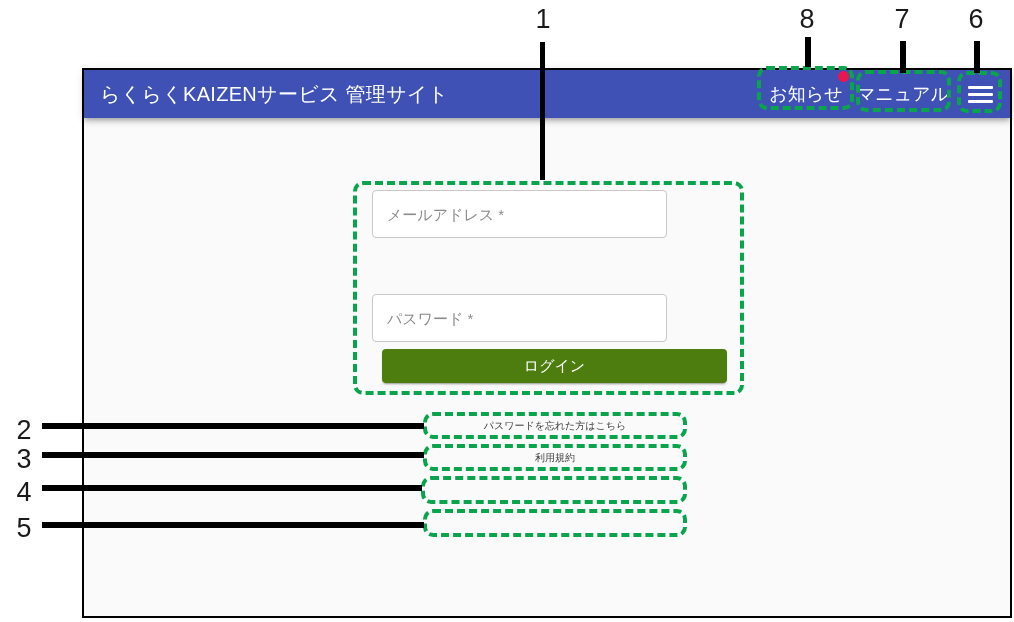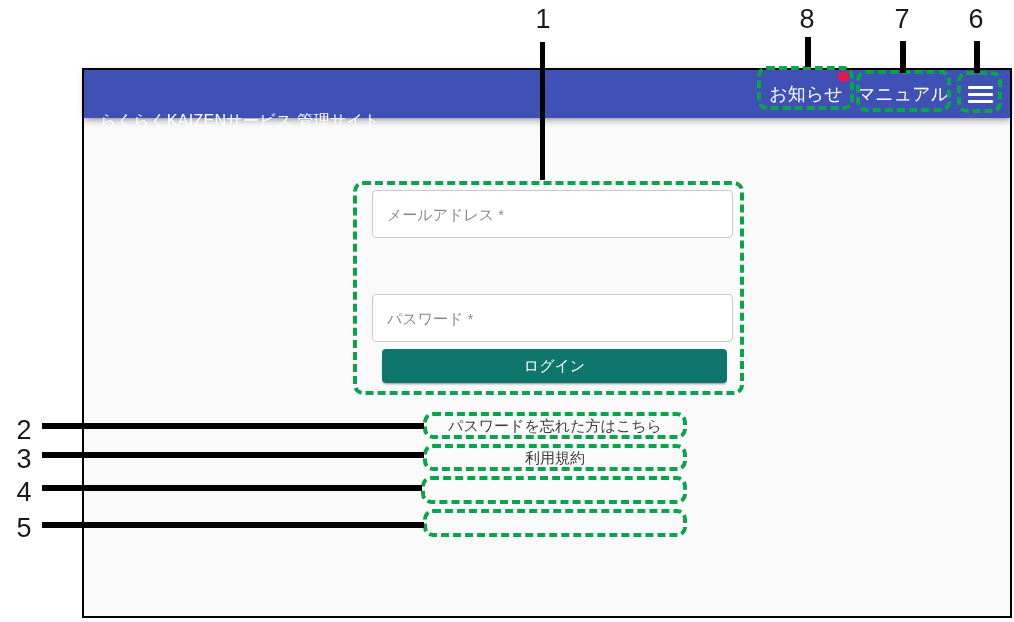--- a/index.html
+++ b/index.html
@@ -28,25 +28,24 @@
     left: 0; top: 0;
     width: 100%; height: 48px;
     background: #3f51b5;
     box-shadow: 0 2px 4px -1px rgba(0,0,0,.2), 0 4px 5px 0 rgba(0,0,0,.14), 0 1px 10px 0 rgba(0,0,0,.12);
   }
   .app-title {
     position: absolute;
     left: 16px; top: 0;
     line-height: 48px;
     color: #ffffff;
-    font-size: 16px;
+    font-size: 20px;
     font-weight: 500;
     letter-spacing: 0.3px;
     white-space: nowrap;
-    margin-top: 27px;
   }
   .nav-link {
     position: absolute;
     top: 0;
     height: 48px;
     line-height: 48px;
     color: #ffffff;
     font-size: 18px;
     transform: translateX(-50%);
     white-space: nowrap;
@@ -69,54 +68,54 @@
     display: block;
     width: 100%; height: 3px;
     background: #ffffff;
     border-radius: 1px;
   }
 
   
   .text-input {
     position: absolute;
     left: 288px;
-    width: 361px; height: 48px;
+    width: 295px; height: 48px;
     background: #ffffff;
     border: 1px solid #c9c9c9;
     border-radius: 4px;
     padding: 0 14px;
     font-size: 15px;
     color: #333333;
     font-family: "Liberation Sans", "DejaVu Sans", sans-serif;
     outline: none;
   }
   .text-input::placeholder { color: #8a8a8a; opacity: 1; }
   .input-email { top: 120px; }
   .input-password { top: 192px; margin-top: 32px; }
 
   .login-button {
     position: absolute;
     left: 298px; top: 279px;
     width: 345px; height: 34px;
-    background: #0f766e;
+    background: #4d7c0f;
     color: #ffffff;
     font-size: 15px;
     font-family: "Liberation Sans", "DejaVu Sans", sans-serif;
     border: none;
     border-radius: 4px;
     cursor: pointer;
     box-shadow: 0 3px 1px -2px rgba(0,0,0,.2), 0 2px 2px 0 rgba(0,0,0,.14);
   }
 
   
   .page-link {
     position: absolute;
     left: 471px;
     transform: translate(-50%, -50%);
-    font-size: 15px;
+    font-size: 10px;
     color: #3d3d3d;
     white-space: nowrap;
     cursor: pointer;
     text-decoration: none;
   }
   .link-forgot    { top: 356px; }
   .link-terms     { top: 388px; }
   .link-privacy   { top: 420px; }
   .link-dashboard { top: 453px; }
 

